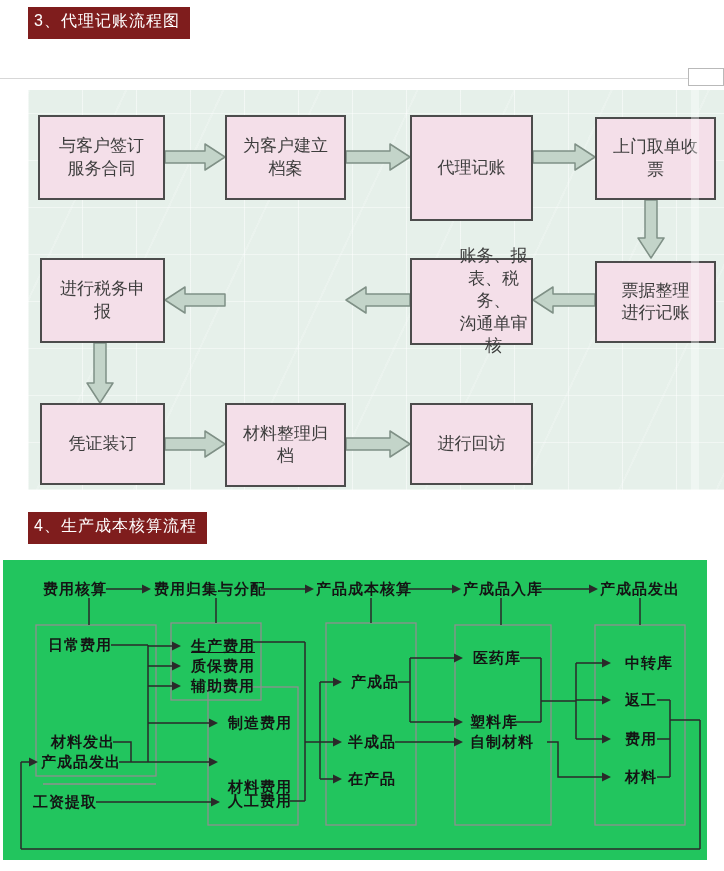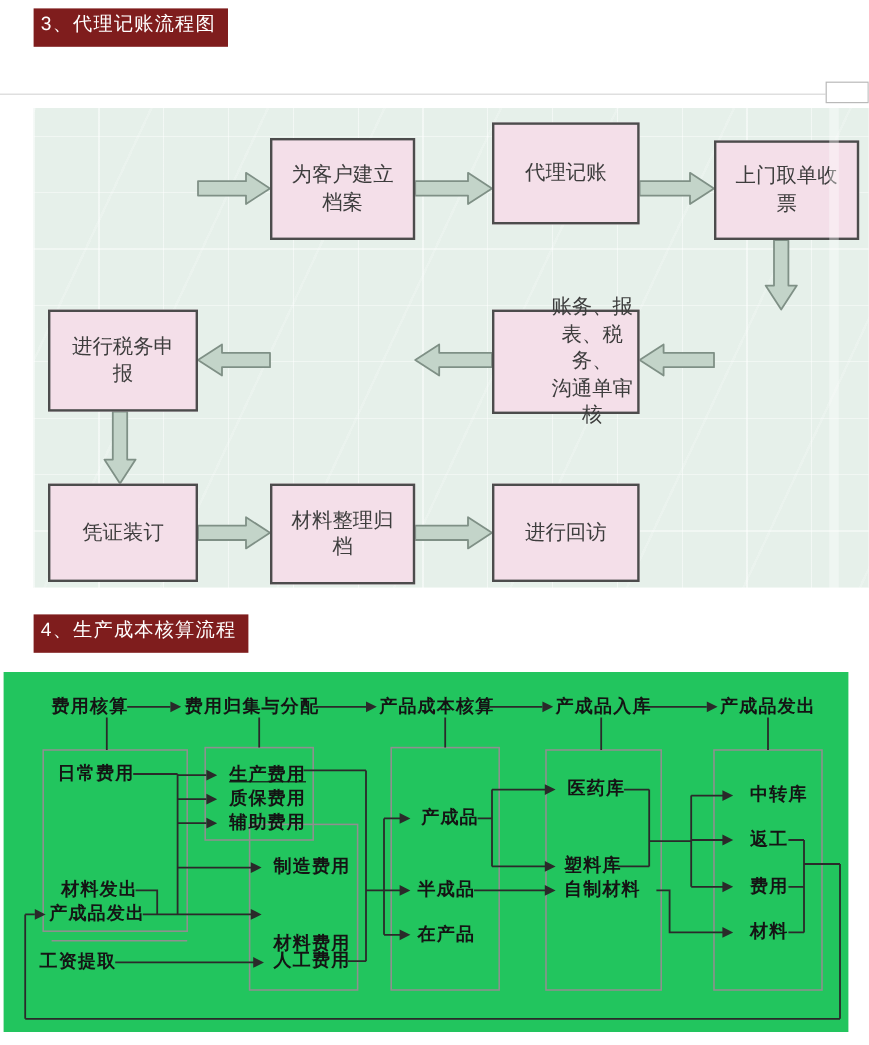--- a/index.html
+++ b/index.html
@@ -25,21 +25,21 @@
       repeating-linear-gradient(90deg, rgba(255,255,255,.5) 0 1px, rgba(0,0,0,0) 1px 54px),
       repeating-linear-gradient(0deg, rgba(255,255,255,.45) 0 1px, rgba(0,0,0,0) 1px 47px),
       repeating-linear-gradient(115deg, rgba(255,255,255,.18) 0 2px, rgba(0,0,0,0) 2px 88px);}
   #panel1 svg{position:absolute;left:0;top:0;}
   .fbox{position:absolute;display:flex;align-items:center;justify-content:center;
     text-align:center;white-space:pre-line;background:#f4dfe9;
     border:2px solid #4c4c4c;color:#3d3d3d;font-size:17px;line-height:1.32;
     font-family:"Liberation Serif",serif;box-sizing:border-box;}
   .b1 {left:10px; top:25px; width:127px;height:85px;}
   .b2 {left:197px;top:25px; width:121px;height:85px;}
-  .b3 {left:382px;top:12px; width:123px;height:85px;}
+  .b3 {left:382px;top:25px; width:123px;height:106px;}
   .b4 {left:567px;top:27px; width:121px;height:83px;}
   .b5 {left:12px; top:168px;width:125px;height:85px;}
   .b6 {left:197px;top:168px;width:121px;height:85px;}
   .b7 {left:382px;top:168px;width:123px;height:87px;padding-left:44px;}
   .b8 {left:567px;top:171px;width:121px;height:82px;}
   .b9 {left:12px; top:313px;width:125px;height:82px;}
   .b10{left:197px;top:313px;width:121px;height:84px;}
   .b11{left:382px;top:313px;width:123px;height:82px;}
   .seam{position:absolute;left:663px;top:0;width:8px;height:400px;
     background:rgba(255,255,255,.38);z-index:6;}
@@ -82,30 +82,34 @@
       <path d="M505,61 H547 V54 L567,67 L547,80 V73 H505 Z"></path>
       <path d="M617,110 V148 H610 L623,168 L636,148 H629 V110 Z"></path>
       <path d="M567,204 H525 V197 L505,210 L525,223 V216 H567 Z"></path>
       <path d="M382,204 H338 V197 L318,210 L338,223 V216 H382 Z"></path>
       <path d="M197,204 H157 V197 L137,210 L157,223 V216 H197 Z"></path>
       <path d="M66,253 V293 H59 L72,313 L85,293 H78 V253 Z"></path>
       <path d="M137,348 H177 V341 L197,354 L177,367 V360 H137 Z"></path>
       <path d="M318,348 H362 V341 L382,354 L362,367 V360 H318 Z"></path>
     </g>
   </svg>
+  <div class="fbox b1">与客户签订
+服务合同</div>
   <div class="fbox b2">为客户建立
 档案</div>
   <div class="fbox b3">代理记账</div>
   <div class="fbox b4">上门取单收
 票</div>
   <div class="fbox b5">进行税务申
 报</div>
   <div class="fbox b7">账务、报
 表、税务、
 沟通单审核</div>
+  <div class="fbox b8">票据整理
+进行记账</div>
   <div class="fbox b9">凭证装订</div>
   <div class="fbox b10">材料整理归
 档</div>
   <div class="fbox b11">进行回访</div>
   <div class="seam"></div>
 </div>
 
 <div class="titlebar" id="title4">4、生产成本核算流程</div>
 
 <div id="panel2">

